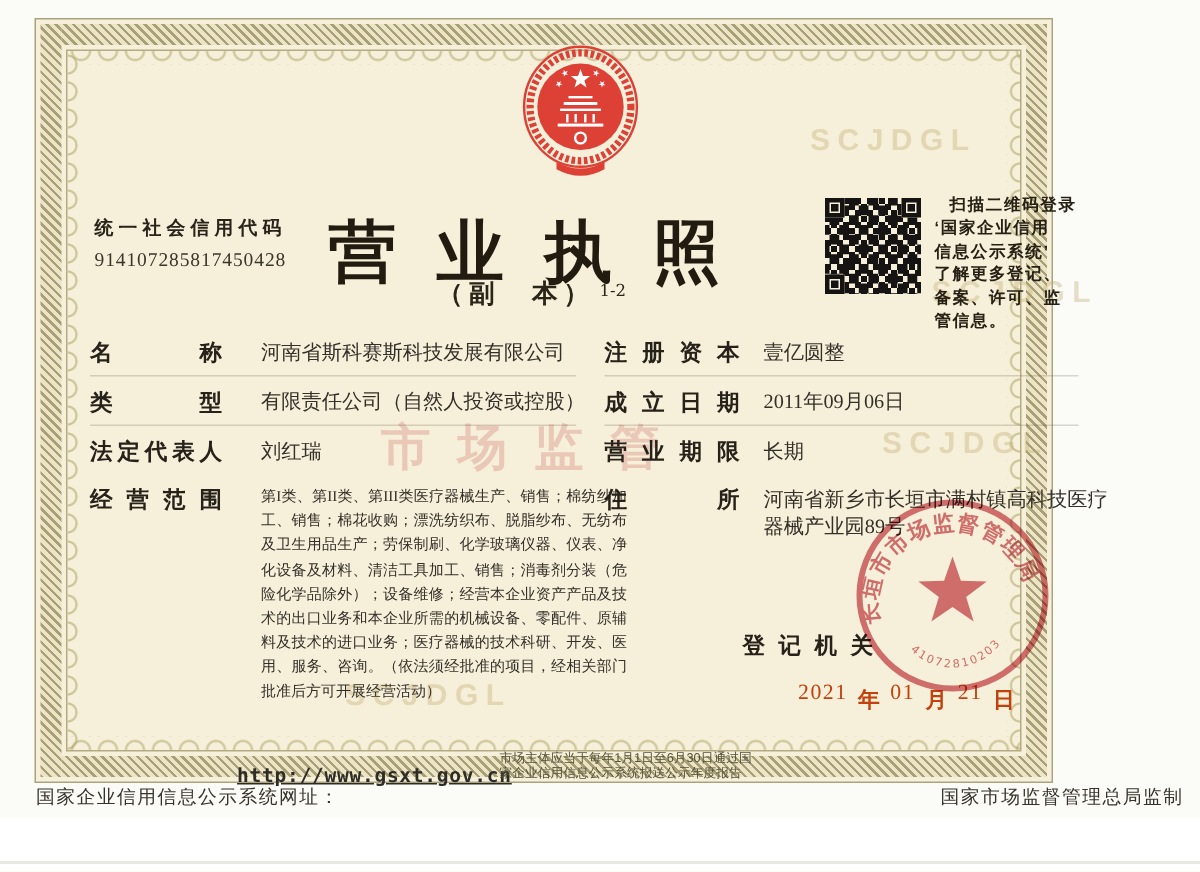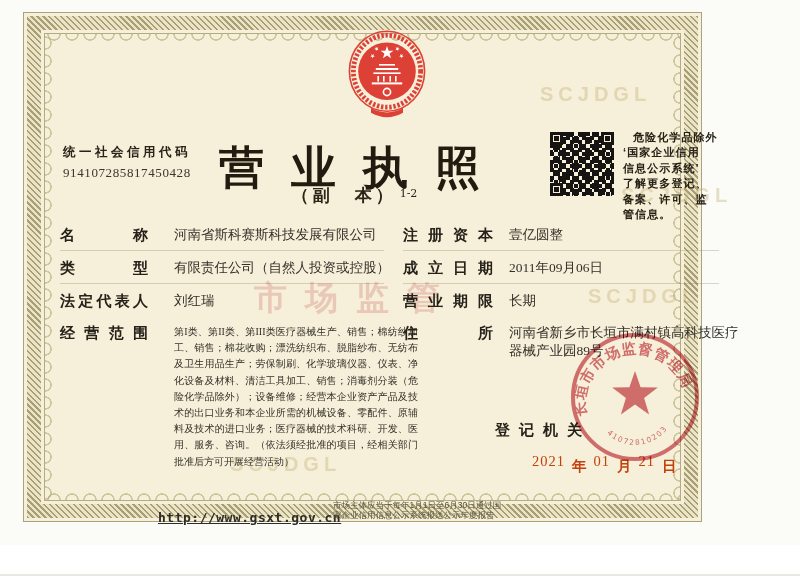--- a/index.html
+++ b/index.html
@@ -141,21 +141,21 @@
       <div class="cl">统一社会信用代码</div>
       <div class="cn">914107285817450428</div>
     </div>
 
     <div class="qr">
       <div class="f tl"></div>
       <div class="f tr"></div>
       <div class="f bl"></div>
     </div>
     <div class="qr-caption">
-      <div>危险化学品除外</div>
+      <div>扫描二维码登录</div>
       <div>‘国家企业信用</div>
       <div>信息公示系统’</div>
       <div>了解更多登记、</div>
       <div>备案、许可、监</div>
       <div>管信息。</div>
     </div>
 
     <div class="rule" style="left:36px;top:237px;width:324px;"></div>
     <div class="rule" style="left:36px;top:270px;width:324px;"></div>
     <div class="rule" style="left:379px;top:237px;width:316px;"></div>
@@ -210,19 +210,21 @@
       <text font-size="14.5" font-weight="bold" fill="#cf5560" letter-spacing="1" font-family="Liberation Serif,serif">
         <textPath href="#arcTop" startOffset="4%">长垣市市场监督管理局</textPath>
       </text>
       <text font-size="7.5" fill="#cf5560" letter-spacing="1.5" font-family="DejaVu Sans,sans-serif">
         <textPath href="#arcBot" startOffset="8%">4107281020393</textPath>
       </text>
     </svg>
   </div>
 
   <div class="bottom-strip"></div>
+  <div class="f-site">国家企业信用信息公示系统网址：</div>
   <div class="f-url">http://www.gsxt.gov.cn</div>
   <div class="f-notice">
     <div>市场主体应当于每年1月1日至6月30日通过国</div>
     <div>家企业信用信息公示系统报送公示年度报告</div>
   </div>
+  <div class="f-maker">国家市场监督管理总局监制</div>
   <div class="scan-edge"></div>
 </div>
 
 </body></html>

